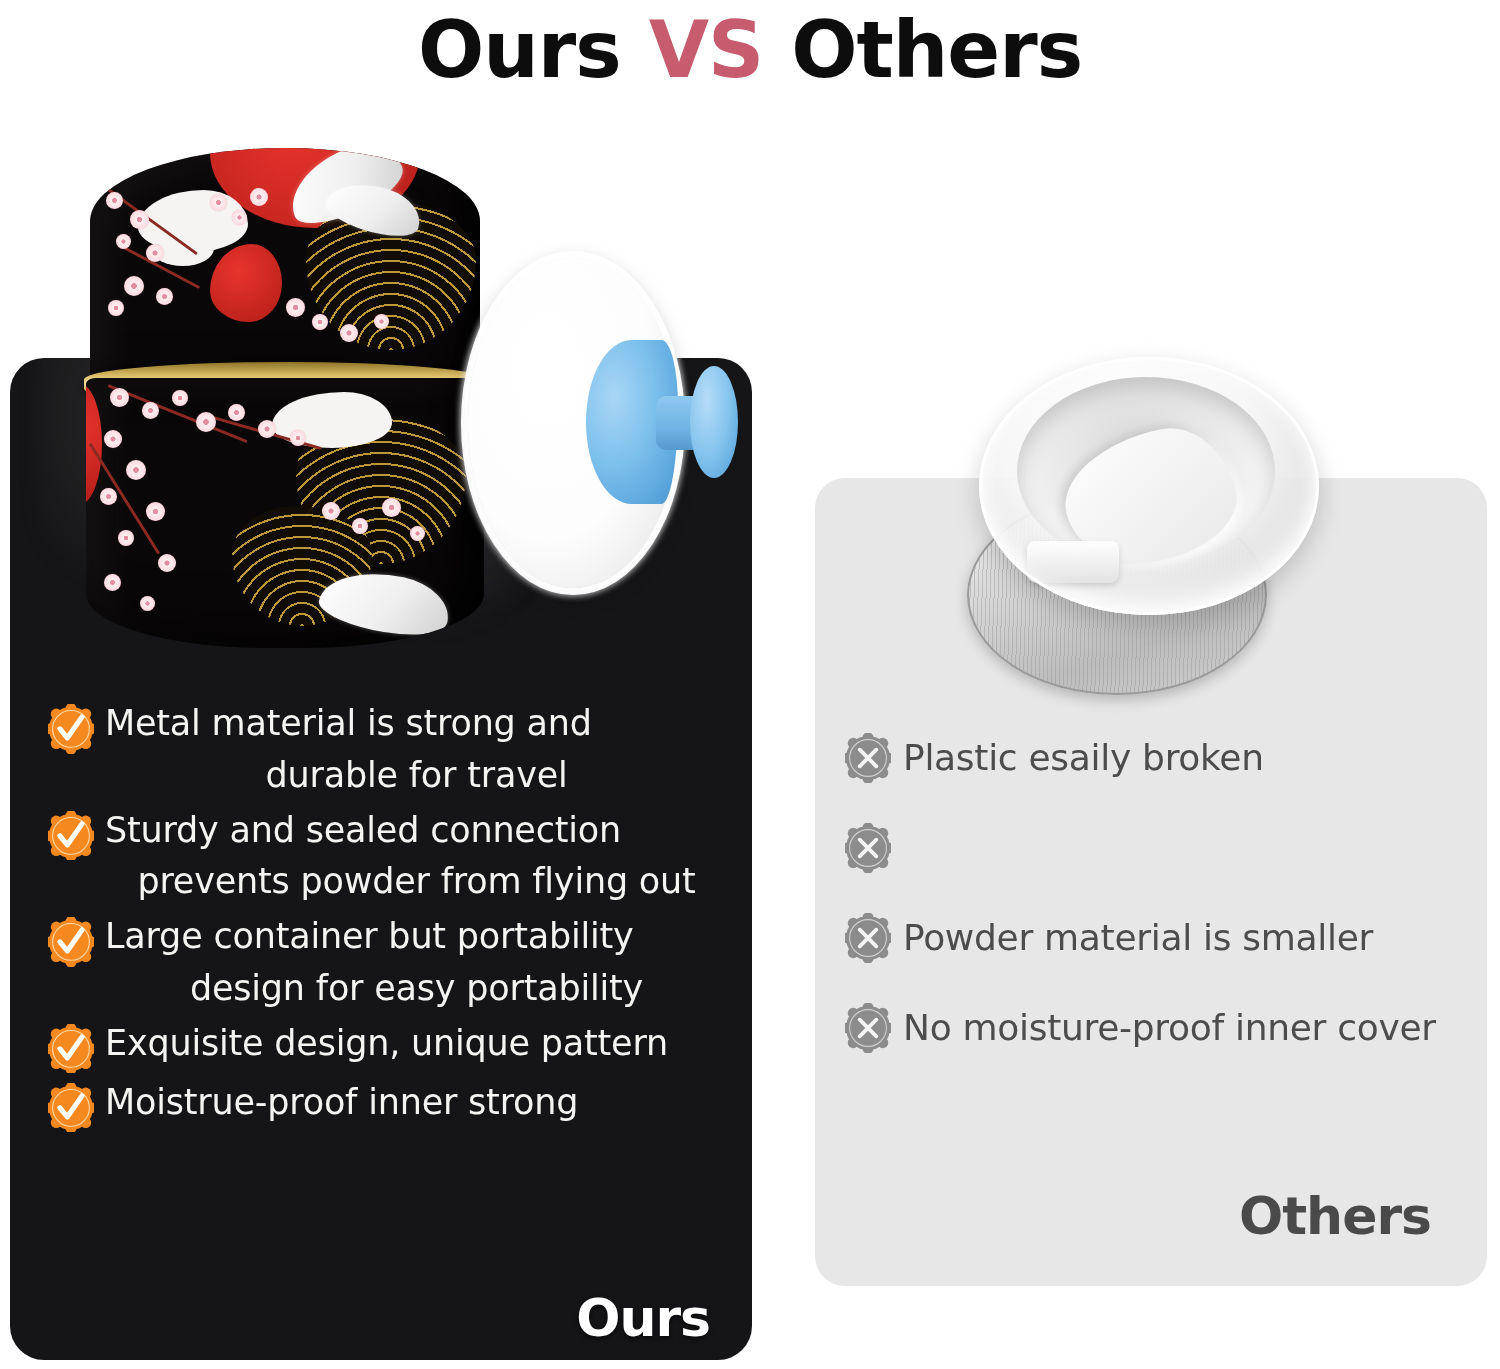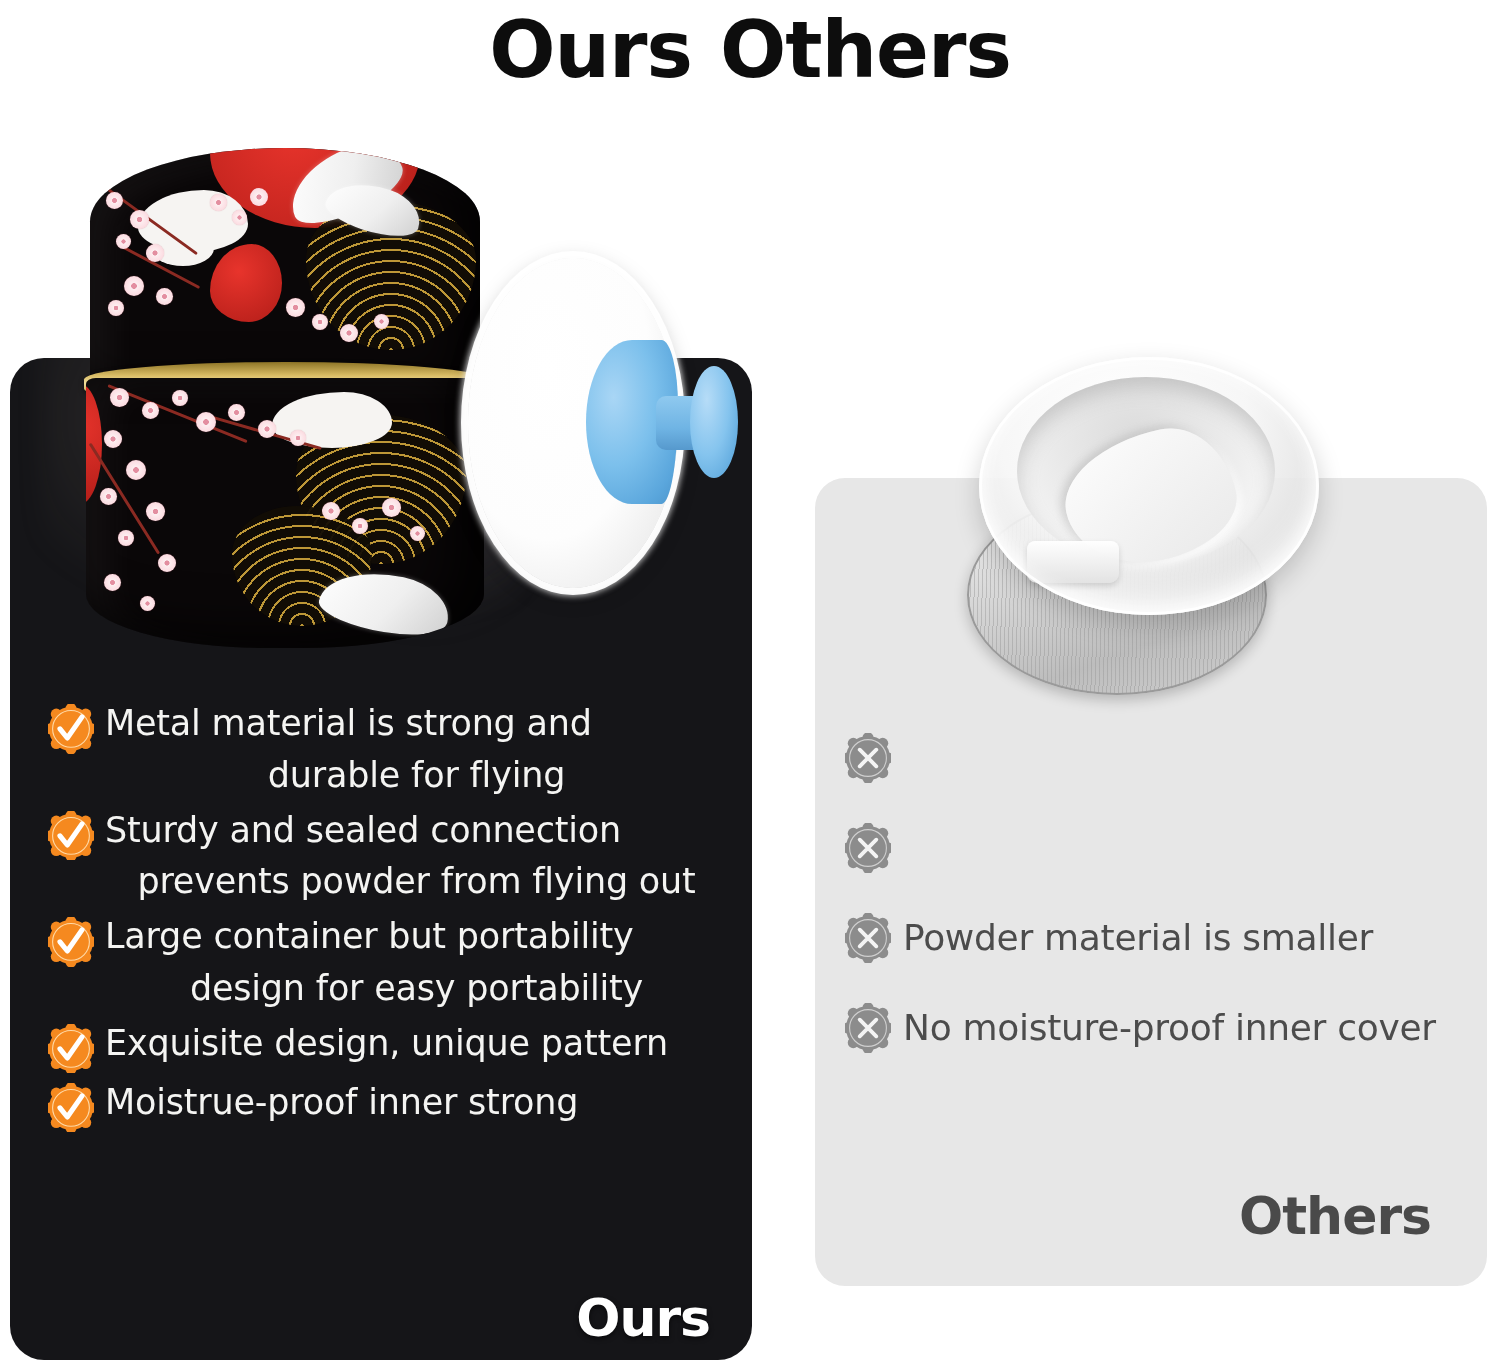--- a/index.html
+++ b/index.html
@@ -219,20 +219,21 @@
     border-radius:50%;
     border:3px solid rgba(255,255,255,.9);
     box-shadow:inset 0 0 18px rgba(255,255,255,.7);
   }
 </style>
 </head>
 <body>
 
 <div id="title-bar">
   <span class="title-word" id="title-ours">Ours</span>
+  <span class="title-word" id="title-vs">VS</span>
   <span class="title-word" id="title-others">Others</span>
 </div>
 
 <div id="ours-panel">
   <div id="ours-reflection"></div>
   <div id="ours-reflection2"></div>
 
   <div id="ours-list">
 
     <div class="pro-item">
@@ -248,21 +249,21 @@
               <circle cx="41" cy="11" r="6" fill="#f5891f"></circle>
             <circle cx="9" cy="43" r="6" fill="#f5891f"></circle>
               <circle cx="41" cy="43" r="6" fill="#f5891f"></circle>
             <circle cx="25" cy="27" r="20" fill="#f5891f" stroke="#ffd9a6" stroke-width="1.2"></circle>
             <path d="M13 27 L21 37 L37 14" fill="none" stroke="#ffffff" stroke-width="5.5" stroke-linecap="round" stroke-linejoin="round"></path>
           </g>
         </svg>
       </span>
       <span class="pro-text">
         <span class="l1">Metal material is strong and</span>
-        <span class="l2">durable for flying</span>
+        <span class="l2">durable for travel</span>
       </span>
     </div>
 
     <div class="pro-item">
       <span class="badge">
         <svg class="scallop" viewBox="0 0 50 54" aria-hidden="true">
           <circle cx="25" cy="27" r="24" fill="#f5891f"></circle>
           <circle cx="25" cy="5" r="6" fill="#f5891f"></circle>
             <circle cx="25" cy="49" r="6" fill="#f5891f"></circle>
           <circle cx="3" cy="27" r="6" fill="#f5891f"></circle>
@@ -362,20 +363,21 @@
           <circle cx="3" cy="27" r="6" fill="#8c8c8c"></circle>
             <circle cx="47" cy="27" r="6" fill="#8c8c8c"></circle>
           <circle cx="9" cy="11" r="6" fill="#8c8c8c"></circle>
             <circle cx="41" cy="11" r="6" fill="#8c8c8c"></circle>
           <circle cx="9" cy="43" r="6" fill="#8c8c8c"></circle>
             <circle cx="41" cy="43" r="6" fill="#8c8c8c"></circle>
           <circle cx="25" cy="27" r="20" fill="#8c8c8c" stroke="#cfcfcf" stroke-width="1.2"></circle>
           <path d="M16 18 L34 36 M34 18 L16 36" fill="none" stroke="#f4f4f4" stroke-width="4.2" stroke-linecap="round"></path>
         </svg>
       </span>
+      <span class="con-text">Plastic esaily broken</span>
     </div>
 
     <div class="con-item">
       <span class="badge-gray">
         <svg viewBox="0 0 50 54" width="46" height="50" aria-hidden="true">
           <circle cx="25" cy="27" r="24" fill="#8c8c8c"></circle>
           <circle cx="25" cy="5" r="6" fill="#8c8c8c"></circle>
             <circle cx="25" cy="49" r="6" fill="#8c8c8c"></circle>
           <circle cx="3" cy="27" r="6" fill="#8c8c8c"></circle>
             <circle cx="47" cy="27" r="6" fill="#8c8c8c"></circle>

